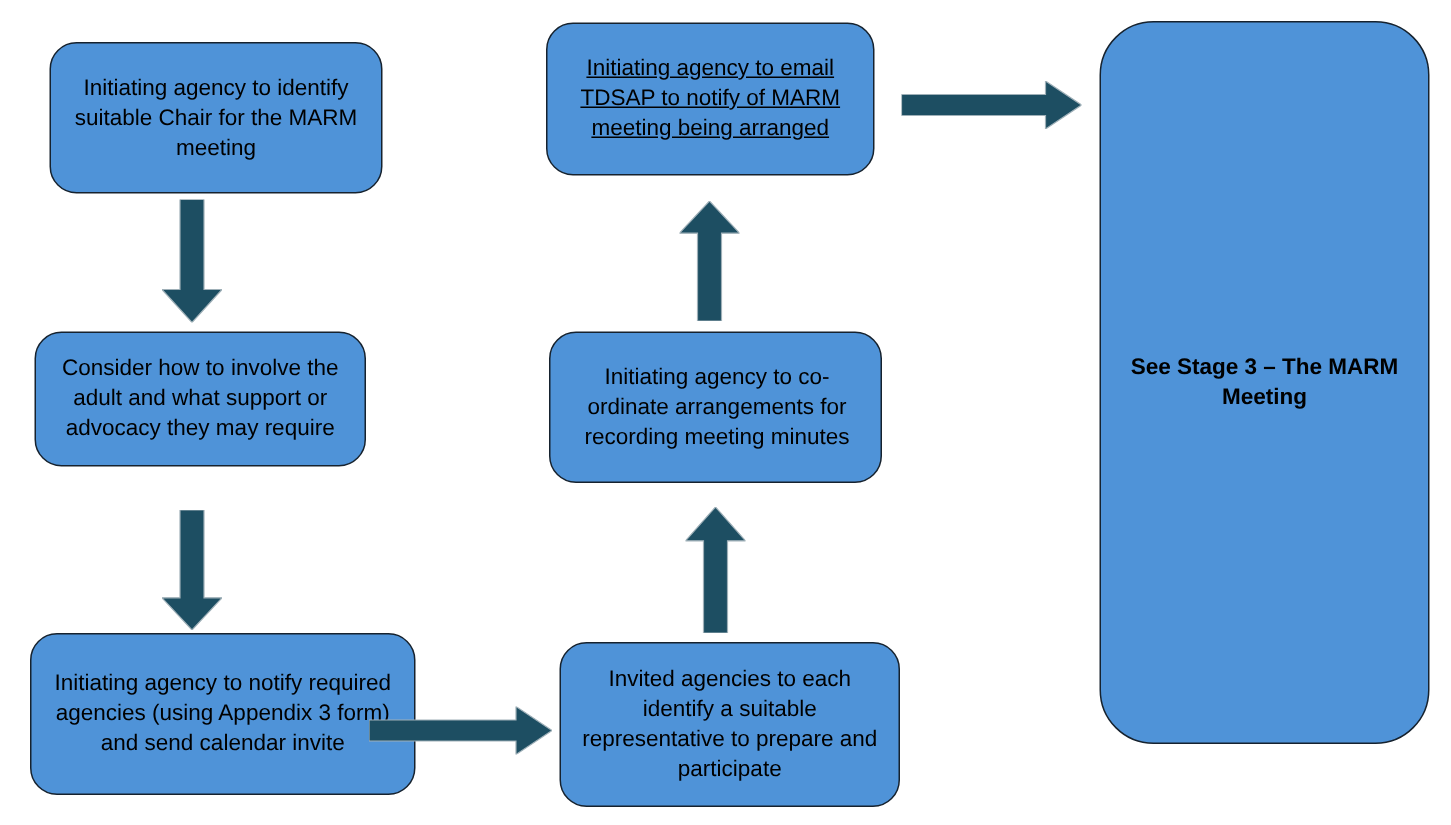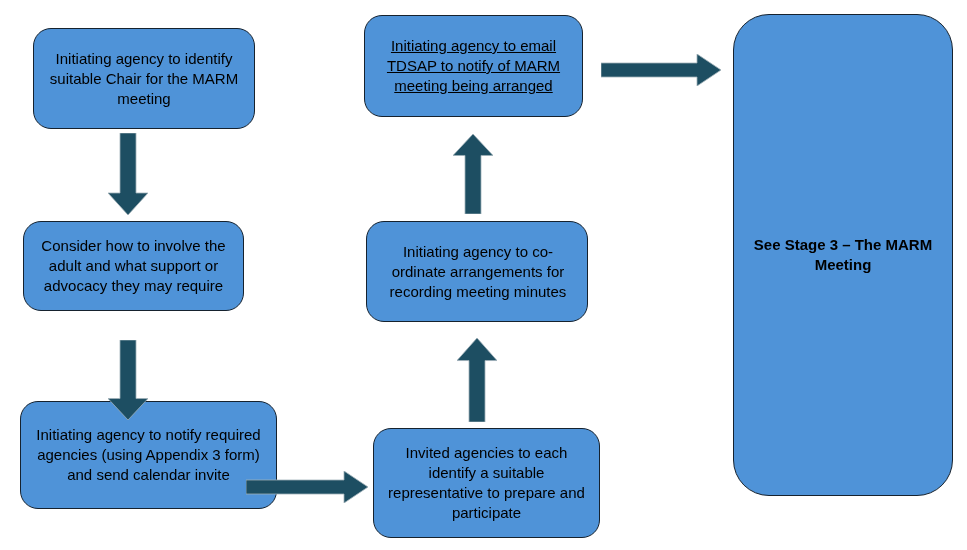--- a/index.html
+++ b/index.html
@@ -41,21 +41,21 @@
     display: block;
   }
   .arrow polygon {
     fill: currentColor;
     stroke: #9FB0B8;
     stroke-width: 0.8;
   }
   
   #n1 { left: 33px;  top: 2px;  width: 222px; height: 101px; margin-top: 26px; }
   #n2 { left: 23px;  top: 221px; width: 221px; height: 90px; }
-  #n3 { left: 20px;  top: 401px; width: 257px; height: 108px; }
+  #n3 { left: 20px;  top: 422px; width: 257px; height: 108px; }
   #n4 { left: 373px; top: 428px; width: 227px; height: 110px; padding: 16px 8px; }
   #n5 { left: 366px; top: 221px; width: 222px; height: 101px; padding-left: 12px; }
   #n6 { left: 364px; top: 15px;  width: 219px; height: 102px; text-decoration: underline; }
   #n7 { left: 733px; top: 14px;  width: 220px; height: 482px; }
   
   #a1 { left: 108px; top: 133px; width: 40px;  height: 82px; }
   #a2 { left: 108px; top: 340px; width: 40px;  height: 80px; }
   #a3 { left: 246px; top: 471px; width: 122px; height: 32px; }
   #a4 { left: 457px; top: 338px; width: 40px;  height: 84px; }
   #a5 { left: 453px; top: 134px; width: 40px;  height: 80px; }

